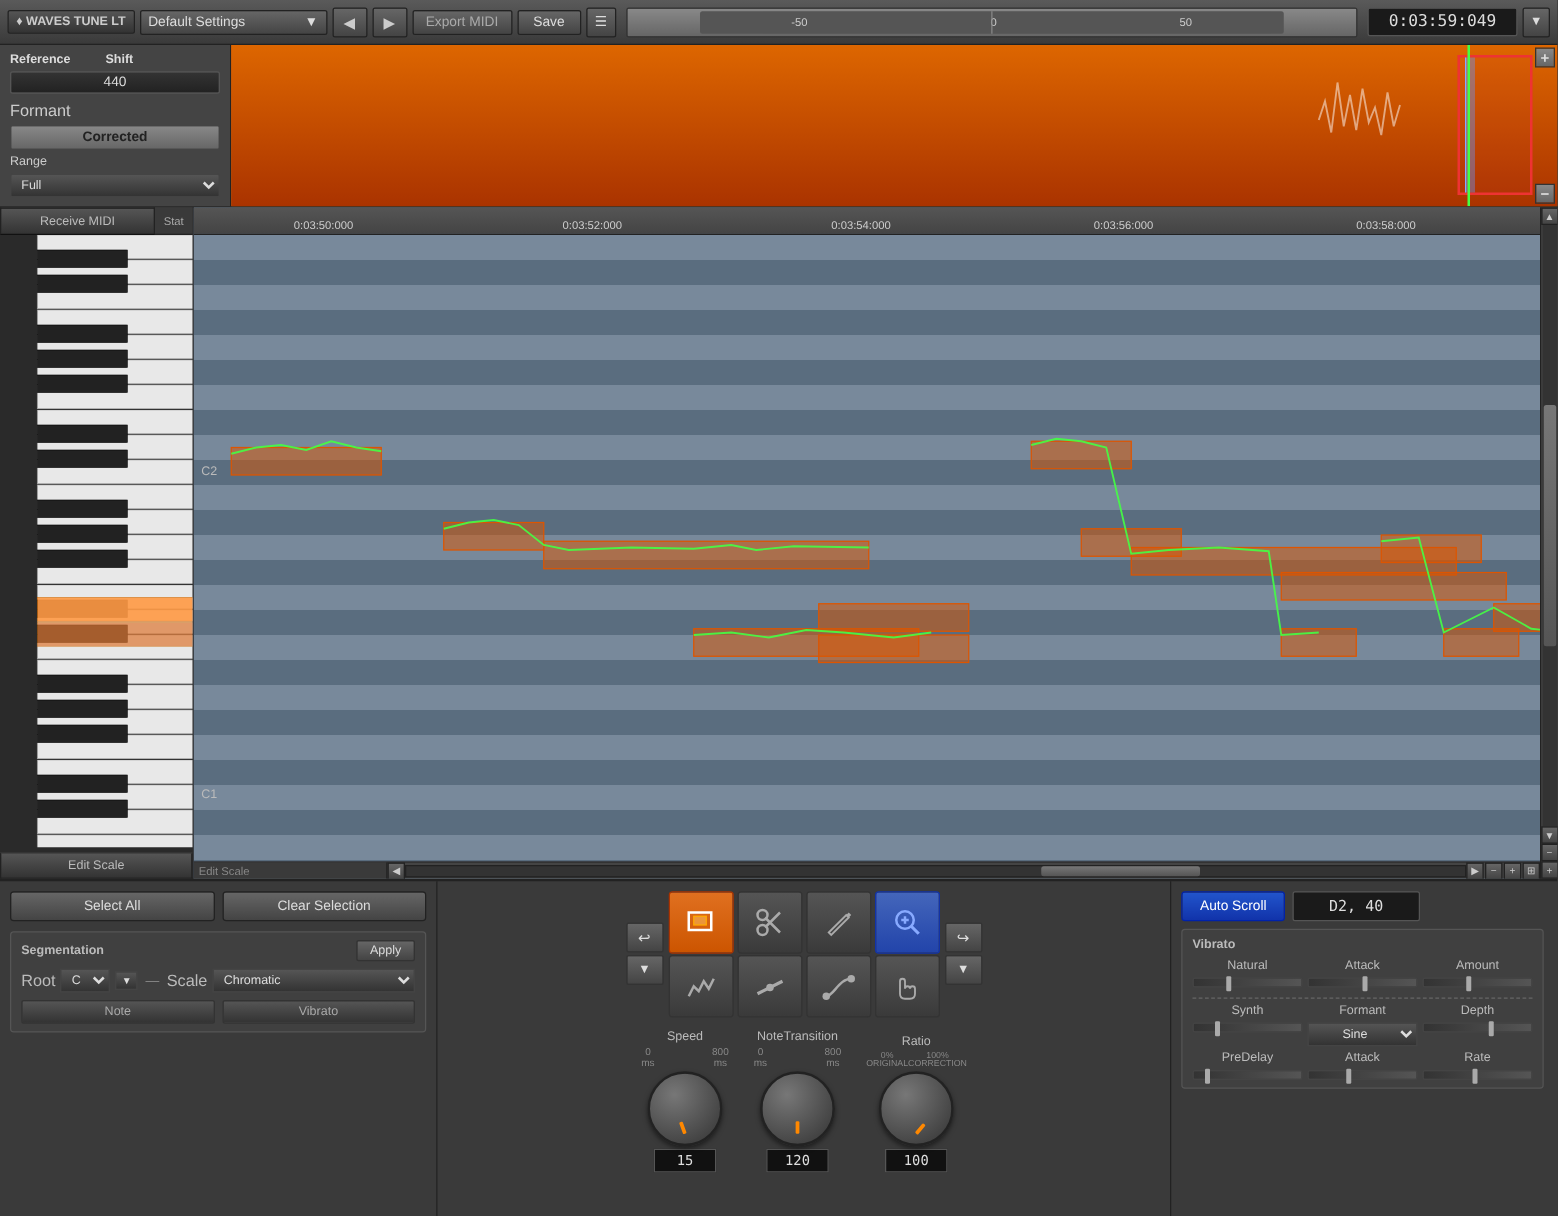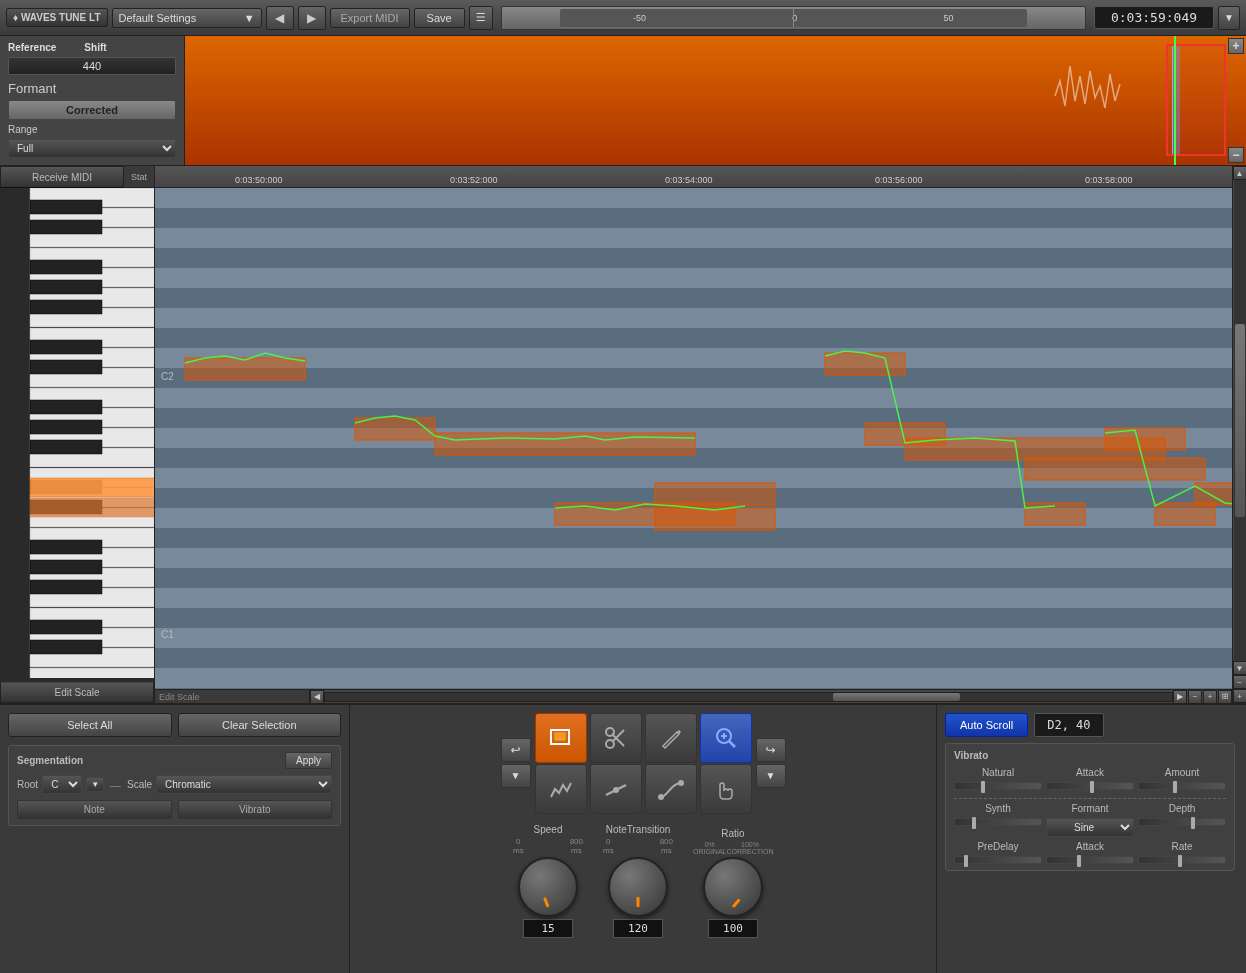--- a/index.html
+++ b/index.html
@@ -474,21 +474,21 @@
       cursor: pointer;
       border-radius: 2px;
     }
     .root-scale-row {
       display: flex;
       align-items: center;
       gap: 4px;
       margin-bottom: 6px;
     }
     .root-label, .scale-label {
-      font-size: 10px;
+      font-size: 13px;
       color: #bbb;
     }
     .root-select {
       background: linear-gradient(180deg, #555, #333);
       border: 1px solid #444;
       color: #ddd;
       font-size: 10px;
       padding: 2px 4px;
       width: 40px;
       cursor: pointer;
@@ -671,21 +671,21 @@
       color: #fff;
       padding: 5px 14px;
       font-size: 11px;
       cursor: pointer;
       border-radius: 3px;
     }
     .note-display {
       background: #1a1a1a;
       border: 1px solid #555;
       color: #ddd;
-      padding: 4px 12px;
+      padding: 4px 28px;
       font-size: 12px;
       font-family: monospace;
       border-radius: 2px;
     }
 
     
     .vibrato-section {
       border: 1px solid #555;
       border-radius: 3px;
       padding: 6px 8px;

